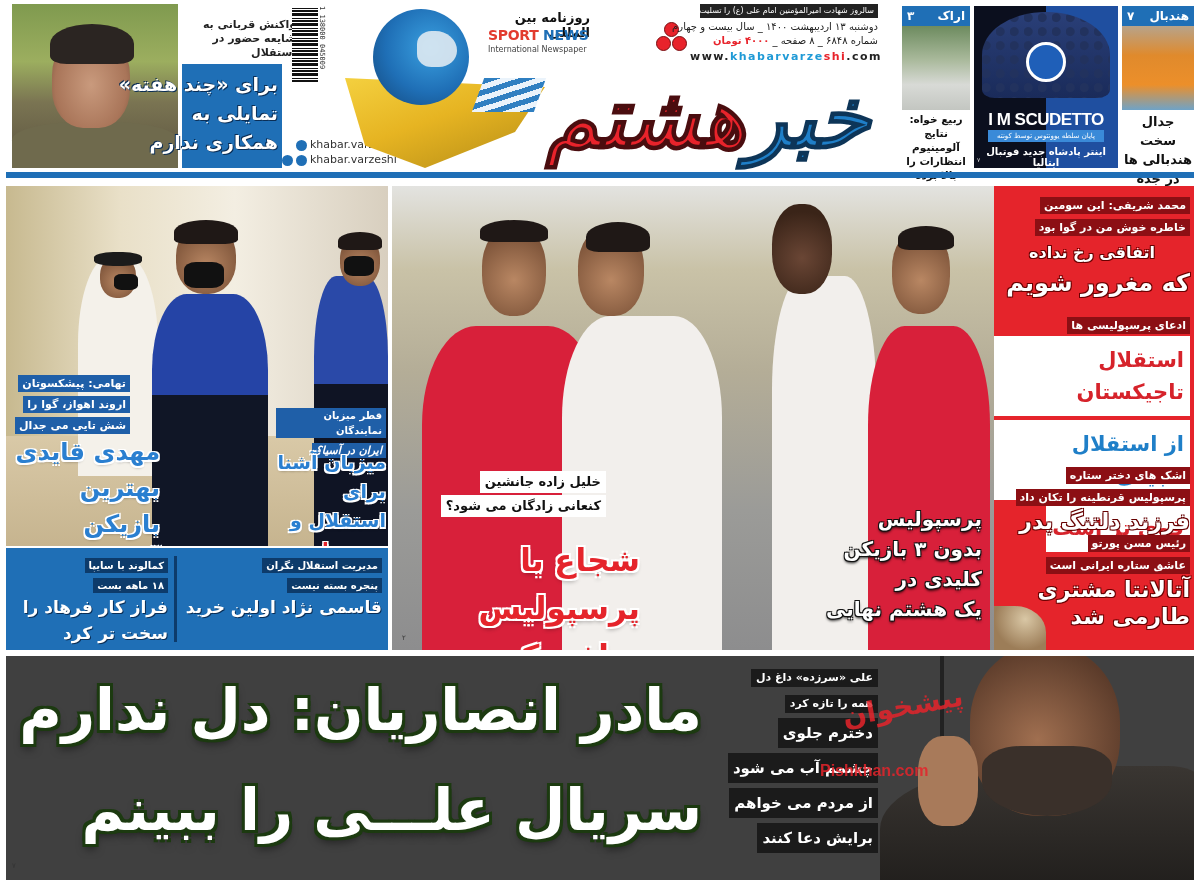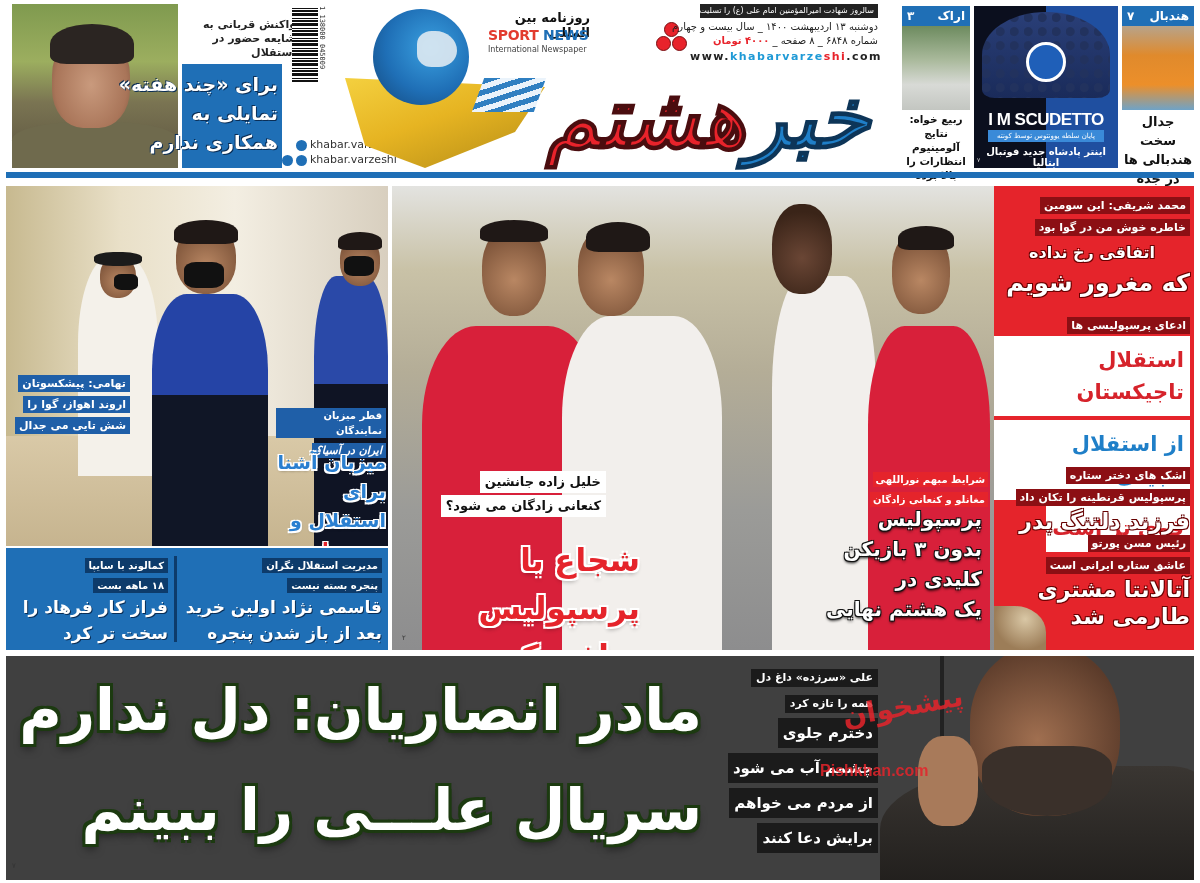--- a/index.html
+++ b/index.html
@@ -263,38 +263,42 @@
   <div class="player" style="left:308px;top:90px;width:74px;height:270px;background:linear-gradient(180deg,#2a49a8 0 40%,#0f1424 40% 100%);border-radius:30% 30% 0 0;"></div>
   <div class="head" style="left:334px;top:50px;width:40px;height:50px;"></div>
   <div class="hair" style="left:332px;top:46px;width:44px;height:18px;"></div>
   <div class="mask" style="left:338px;top:70px;width:30px;height:20px;"></div>
 
   <div id="left-kick-left" class="abs rtl">
     <span class="blue-kick">تهامی: پیشکسوتان</span><br>
     <span class="blue-kick">اروند اهواز، گوا را</span><br>
     <span class="blue-kick">شش تایی می جدال</span>
   </div>
+  <div id="left-head-left" class="abs rtl blue-head">
+    <div>مهدی قایدی</div>
+    <div>بهترین بازیکن</div>
+    <div>آسیاست</div>
+  </div>
   <div id="left-kick-right" class="abs rtl">
     <span class="blue-kick" style="font-size:10px;line-height:15px;">قطر میزبان نمایندگان</span><br>
     <span class="blue-kick" style="font-size:11px;line-height:15px;font-style:italic;">ایران در آسیا؟</span>
   </div>
   <div id="left-head-right" class="abs rtl blue-head">
     <div>میزبان آشنا</div>
     <div>برای استقلال و</div>
     <div class="red">پرسپولیس</div>
   </div>
 </div>
 
 <div id="left-blue" class="abs">
   <div id="left-blue-divider" class="abs"></div>
   <div id="left-blue-1" class="abs rtl">
     <span class="navy-kick">مدیریت استقلال نگران</span><br>
     <span class="navy-kick">پنجره بسته نیست</span>
     <div class="white-head">قاسمی نژاد اولین خرید</div>
-    <div class="white-head">بعد از باز شدن پنجره</div>
   </div>
   <div id="left-blue-2" class="abs rtl">
     <span class="navy-kick">کمالوند با سایپا</span><br>
     <span class="navy-kick">۱۸ ماهه بست</span>
     <div class="white-head">فراز کار فرهاد را</div>
     <div class="white-head">سخت تر کرد</div>
   </div>
 </div>
 
 <div id="center-photo" class="abs">
@@ -317,24 +321,20 @@
   <div id="center-kicker-left" class="abs rtl">
     <span class="white-kick">خلیل زاده جانشین</span><br>
     <span class="white-kick">کنعانی زادگان می شود؟</span>
   </div>
   <div id="center-headline-left" class="abs rtl">
     <div>شجاع با پرسپولیس</div>
     <div>توافق کرد</div>
   </div>
   <div id="center-pg-left" class="abs">۲</div>
 
-  <div id="center-kicker-right" class="abs rtl">
-    <span class="red-kick">شرایط مبهم نوراللهی</span><br>
-    <span class="red-kick">مغانلو و کنعانی زادگان</span>
-  </div>
   <div id="center-headline-right" class="abs rtl">
     <div>پرسپولیس</div>
     <div>بدون ۳ بازیکن</div>
     <div>کلیدی در</div>
     <div>یک هشتم نهایی</div>
   </div>
 </div>
 
 <div id="red-col" class="abs">
   <div id="red-1" class="abs rtl">

